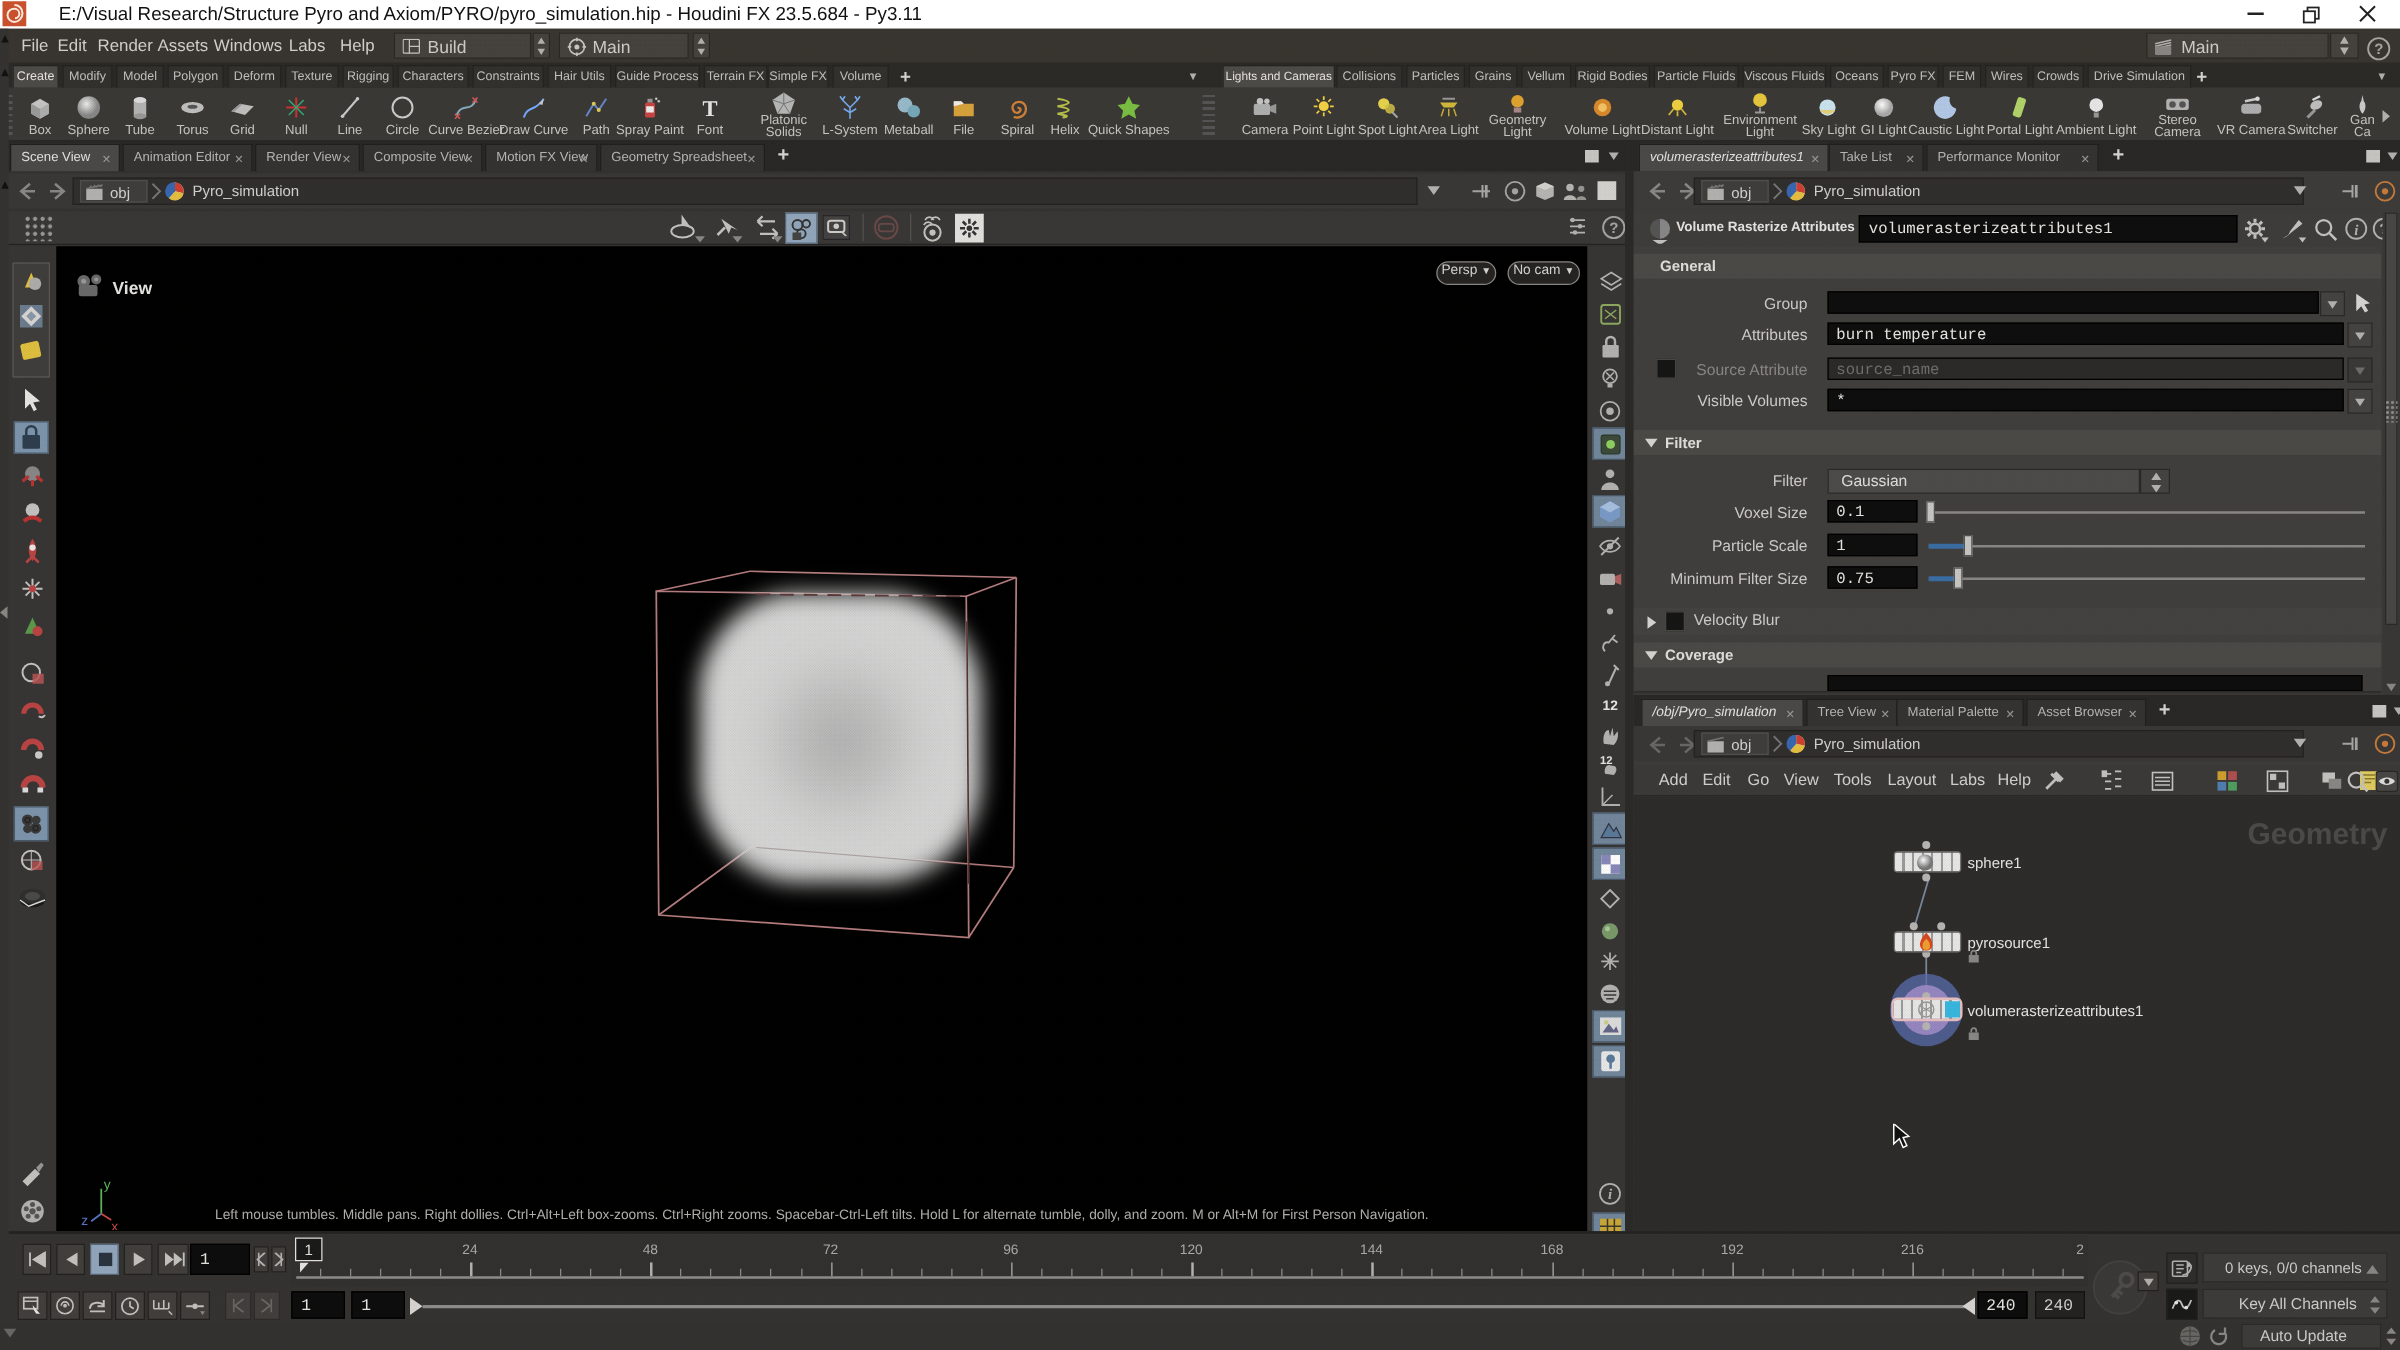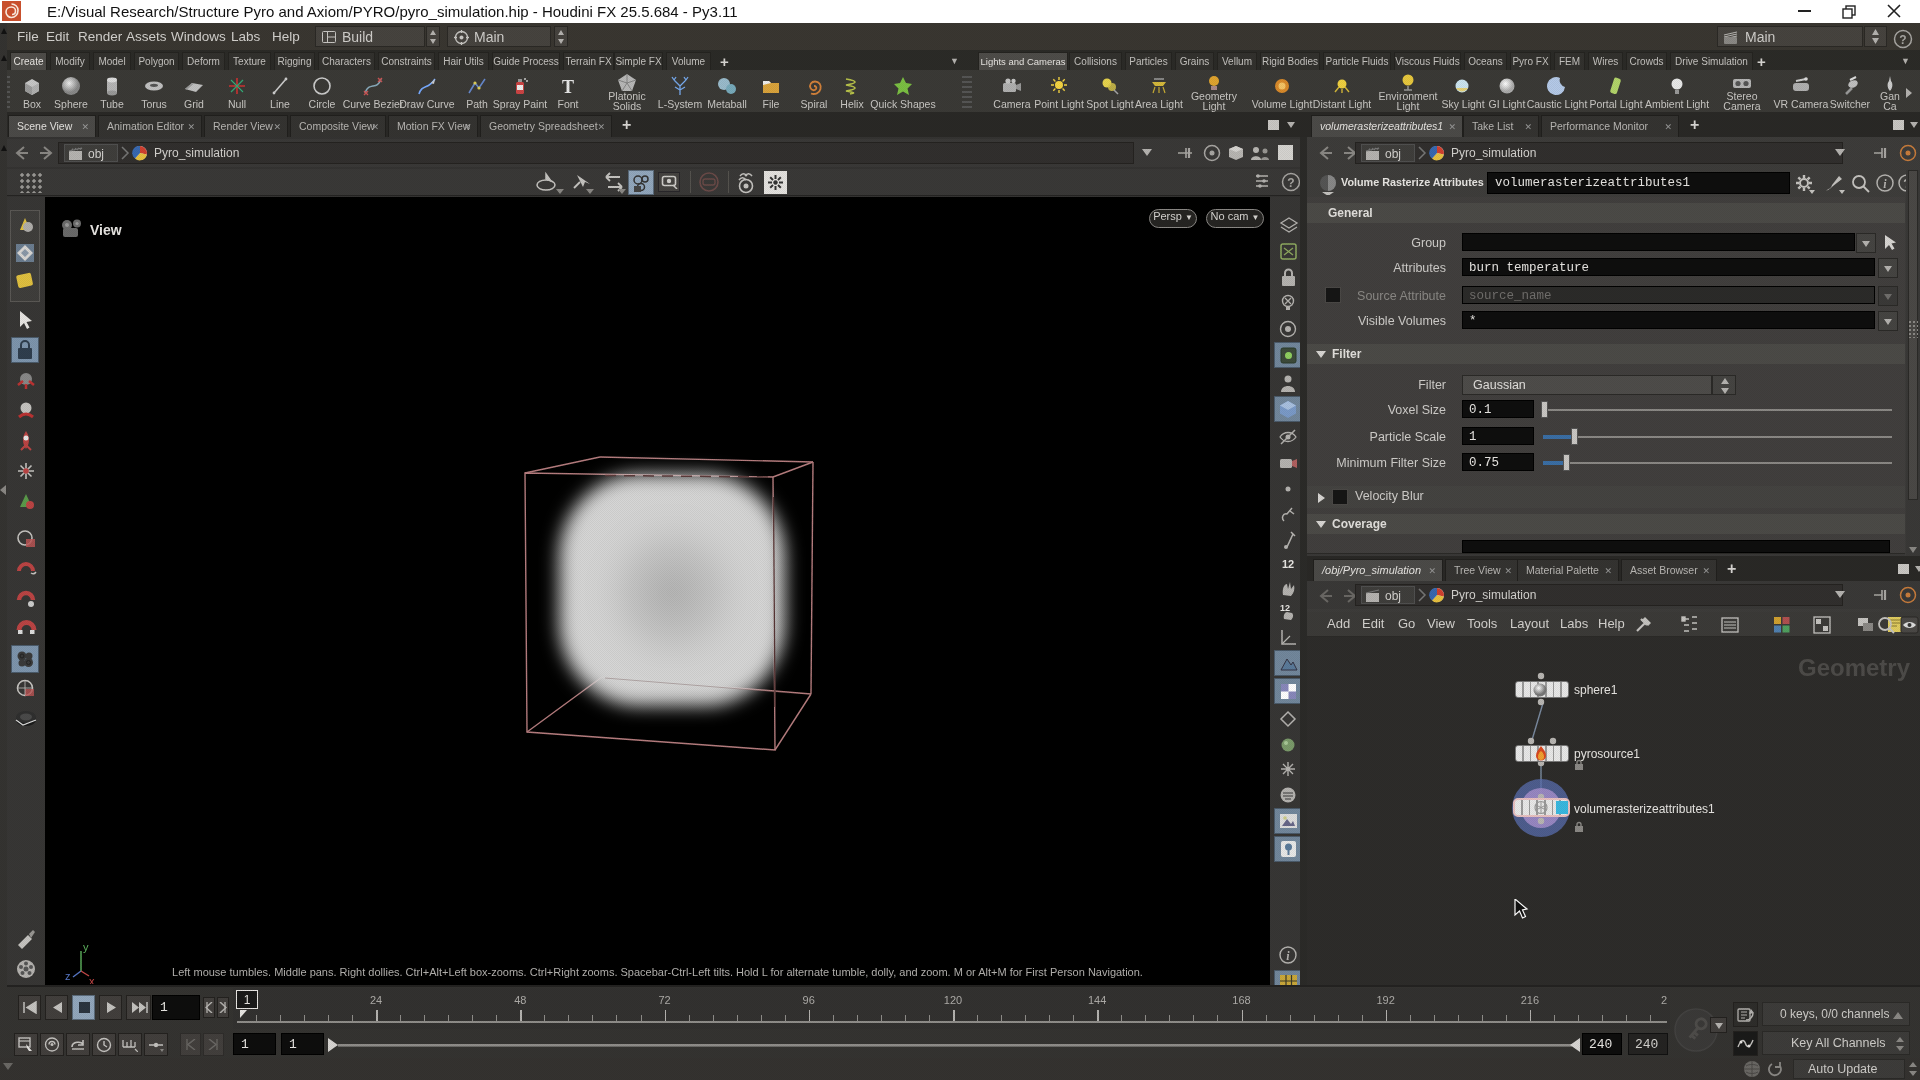--- a/index.html
+++ b/index.html
@@ -63,21 +63,21 @@
 </style>
 </head>
 <body>
 <div id="root">
   <div class="abs" id="titlebar">
     <div class="abs" id="logo">
       <svg width="19" height="20">
           <path d="M9.5 3 C13 3 16 5.5 16 9.5 C16 13.5 13 16.5 9.5 16.5 C6.5 16.5 4 14 4 11 C4 8 6.5 6 9.5 6 C12 6 13.5 8 13.5 10 C13.5 12 12 13.5 10 13.5" stroke="#f8e8dc" stroke-width="1.6" fill="none"></path>
         </svg>
     </div>
-    <div class="abs" id="title-text">E:/Visual Research/Structure Pyro and Axiom/PYRO/pyro_simulation.hip - Houdini FX 25.5.684 - Py3.11</div>
+    <div class="abs" id="title-text">E:/Visual Research/Structure Pyro and Axiom/PYRO/pyro_simulation.hip - Houdini FX 23.5.684 - Py3.11</div>
     <svg class="abs" style="left:1790px;top:0" width="130" height="23">
       <rect x="8" y="10" width="13" height="2" fill="#222"></rect>
       <rect x="56" y="6" width="9" height="9" fill="none" stroke="#222" stroke-width="1.4"></rect>
       <rect x="53" y="9" width="9" height="9" fill="#fff" stroke="#222" stroke-width="1.4"></rect>
       <path d="M98 5 L110 17 M110 5 L98 17" stroke="#222" stroke-width="1.6"></path>
     </svg>
   </div>
   <div class="abs" id="menubar">
     <div class="menuitem" style="left:17px">File</div>
     <div class="menuitem" style="left:46px">Edit</div>

